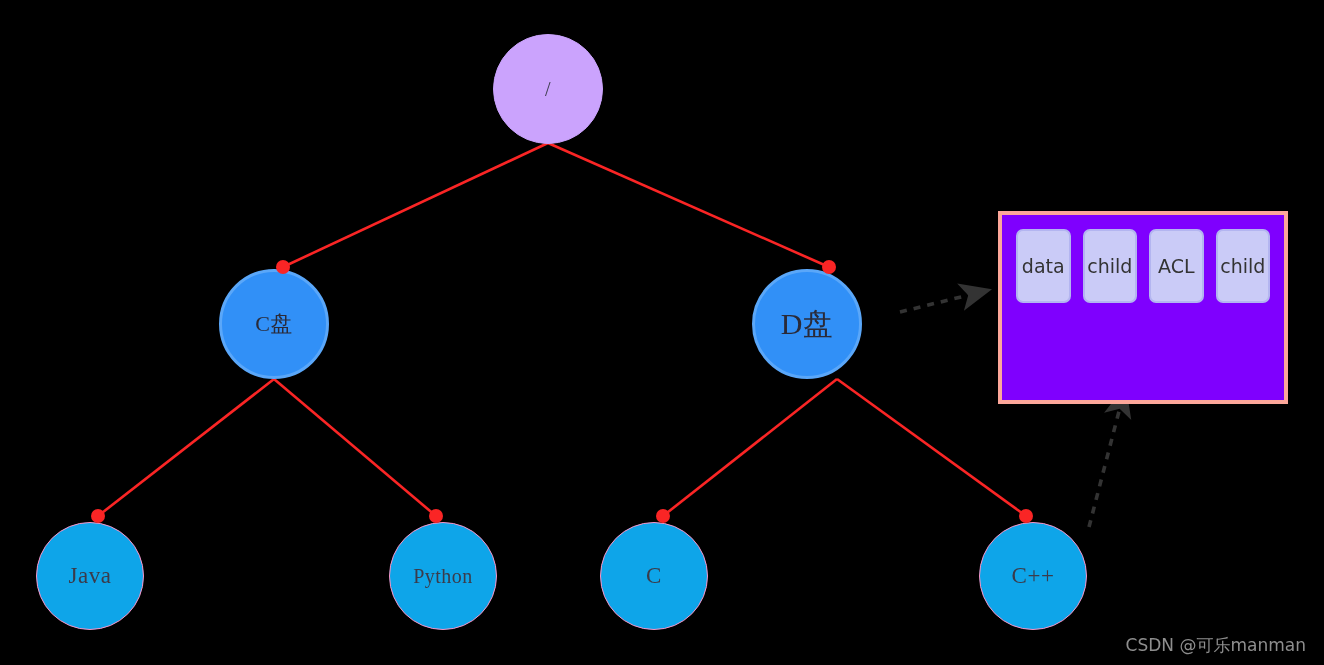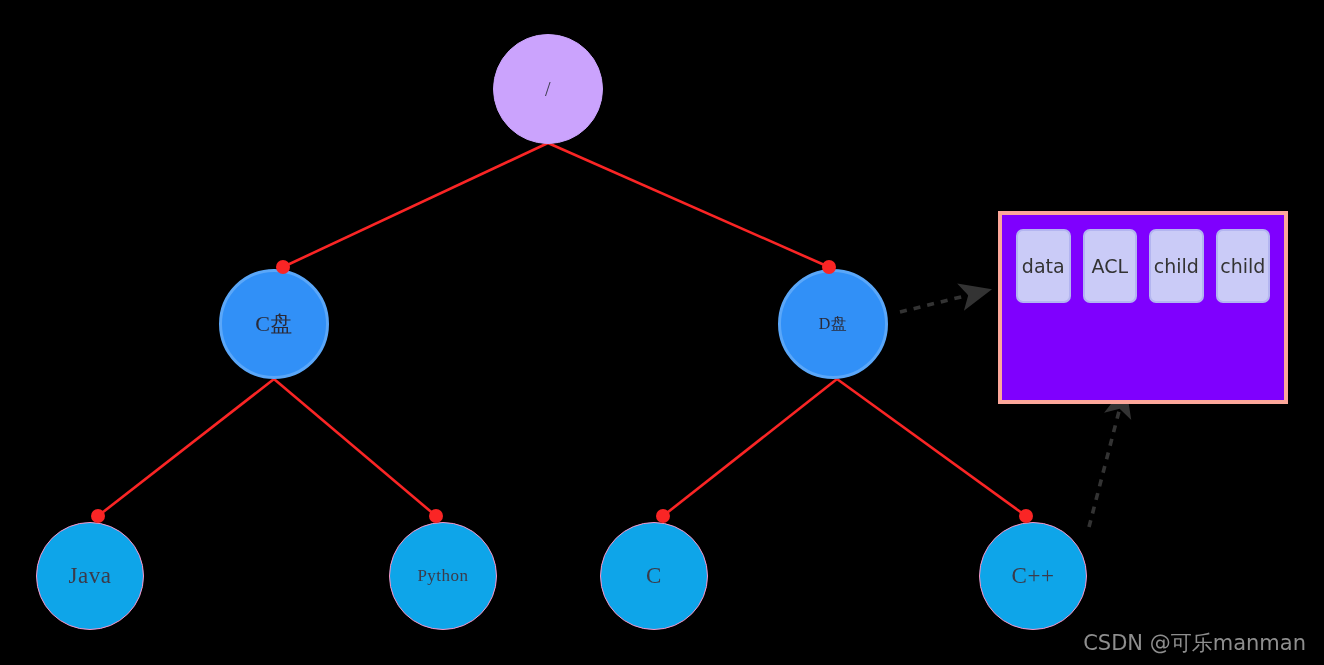--- a/index.html
+++ b/index.html
@@ -88,21 +88,21 @@
     font-size: 19px;
     color: #333333;
     font-family: "DejaVu Sans", sans-serif;
     box-sizing: border-box;
   }
   #watermark {
     position: absolute;
     right: 18px;
     bottom: 8px;
     color: #8e8e8e;
-    font-size: 21px;
+    font-size: 17px;
     font-family: "DejaVu Sans", sans-serif;
     white-space: nowrap;
   }
 </style>
 </head>
 <body>
 
 <div id="canvas">
 
   <svg id="edges" viewBox="0 0 1324 665" xmlns="http://www.w3.org/2000/svg">
@@ -125,27 +125,27 @@
       </g>
   </svg>
 
   <div id="nodes-layer">
       <div class="node node-root" style="left: 493px; top: 34px; width: 110px; height: 110px; font-size: 20px;">
         <span class="node-label">/</span>
       </div>
       <div class="node node-drive" style="left: 219px; top: 269px; width: 110px; height: 110px; font-size: 22px;">
         <span class="node-label">C盘</span>
       </div>
-      <div class="node node-drive" style="left: 778px; top: 269px; width: 110px; height: 110px; font-size: 16px;">
+      <div class="node node-drive" style="left: 752px; top: 269px; width: 110px; height: 110px; font-size: 30px;">
         <span class="node-label">D盘</span>
       </div>
       <div class="node node-leaf" style="left: 36px; top: 522px; width: 108px; height: 108px; font-size: 23px;">
         <span class="node-label">Java</span>
       </div>
-      <div class="node node-leaf" style="left: 389px; top: 522px; width: 108px; height: 108px; font-size: 17px; align-items: center;">
+      <div class="node node-leaf" style="left: 389px; top: 522px; width: 108px; height: 108px; font-size: 20px; align-items: center;">
         <span class="node-label">Python</span>
       </div>
       <div class="node node-leaf" style="left: 600px; top: 522px; width: 108px; height: 108px; font-size: 23px;">
         <span class="node-label">C</span>
       </div>
       <div class="node node-leaf" style="left: 979px; top: 522px; width: 108px; height: 108px; font-size: 23px;">
         <span class="node-label">C++</span>
       </div>
     </div>
   <div id="dots-layer">
@@ -155,24 +155,24 @@
       <div class="dot" style="left: 429px; top: 509px; background: rgb(250, 37, 37);"></div>
       <div class="dot" style="left: 656px; top: 509px; background: rgb(250, 37, 37);"></div>
       <div class="dot" style="left: 1019px; top: 509px; background: rgb(250, 37, 37);"></div>
     </div>
 
   <div id="panel">
     <div class="panel-cell">
       <span>data</span>
     </div>
     <div class="panel-cell">
-      <span>ACL</span>
+      <span>child</span>
     </div>
     <div class="panel-cell">
-      <span>child</span>
+      <span>ACL</span>
     </div>
     <div class="panel-cell">
       <span>child</span>
     </div>
   </div>
 
   <div id="watermark">CSDN @可乐manman</div>
 
 </div>
 

